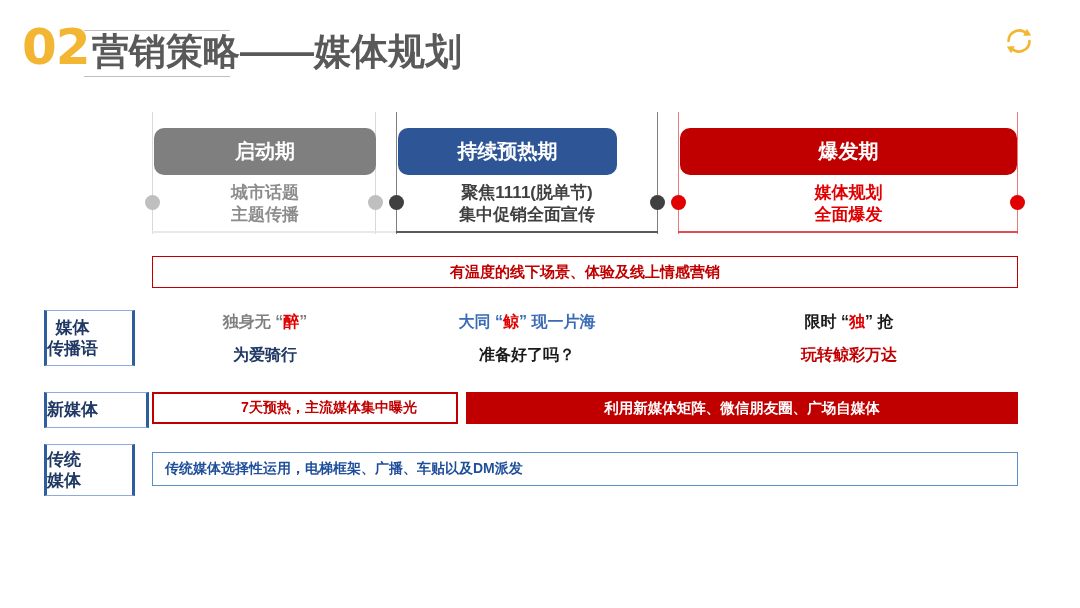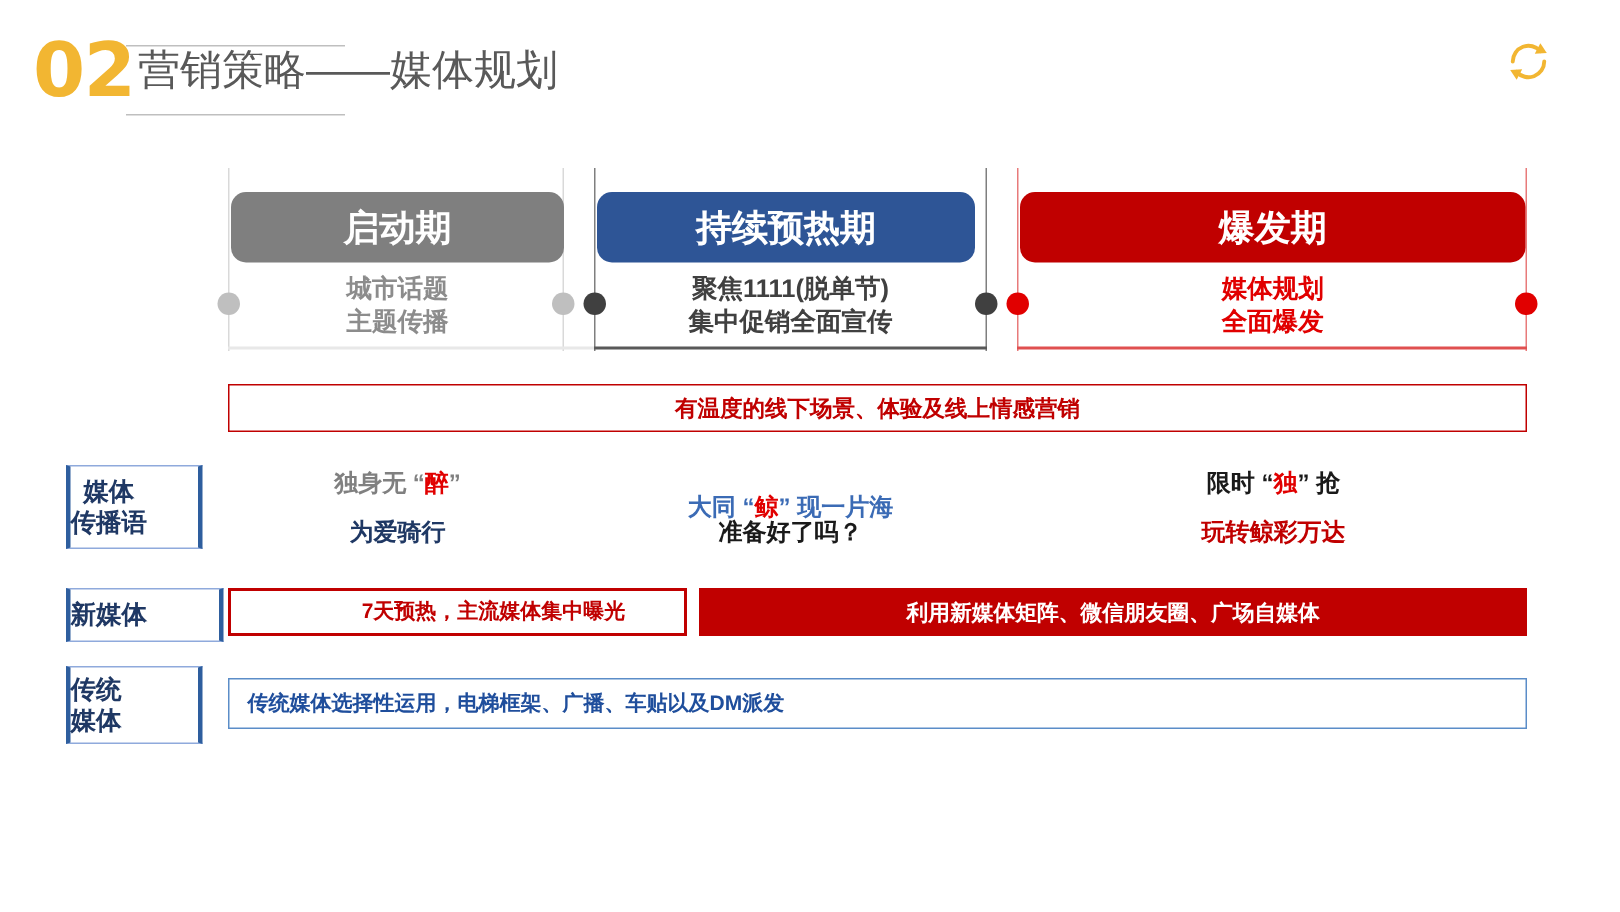--- a/index.html
+++ b/index.html
@@ -14,35 +14,35 @@
   
   .header{position:absolute;left:0;top:0;width:1080px;height:100px;}
   .hdr-num{
     position:absolute;left:22px;top:22px;
     font-size:50px;font-weight:bold;color:#F2B632;
     letter-spacing:-1px;line-height:1;
     font-family:"DejaVu Sans",sans-serif;
   }
   .hdr-title{
     position:absolute;left:92px;top:32px;
-    font-size:28px;font-weight:normal;color:#595959;
+    font-size:37px;font-weight:bold;color:#595959;
     line-height:1.1;white-space:nowrap;
   }
   .hdr-rule{position:absolute;background:#BFBFBF;height:1px;}
   .hdr-rule-top{left:84px;top:30px;width:146px;}
   .hdr-rule-bot{left:84px;top:76px;width:146px;}
 
   .refresh-icon{position:absolute;right:44px;top:24px;width:34px;height:34px;}
 
   
   .timeline{position:absolute;left:0;top:110px;width:1080px;height:130px;}
 
   .phase-box{
     position:absolute;border-radius:10px;
-    color:#ffffff;font-weight:bold;font-size:24px;
+    color:#ffffff;font-weight:bold;font-size:20px;
     display:flex;align-items:center;justify-content:center;
     height:47px;
   }
   .phase-sub{
     position:absolute;text-align:center;
     font-weight:bold;font-size:17px;line-height:1.28;
   }
 
   .vline{position:absolute;width:1px;}
   .baseline{position:absolute;height:2px;}
@@ -129,21 +129,21 @@
   <div class="phase-box" style="left:154px;top:18px;width:222px;background:#7F7F7F;">
     <span>启动期</span>
   </div>
   <div class="phase-sub" style="left:154px;top:72px;width:222px;color:#8C8C8C;">
     <div>城市话题</div>
     <div>主题传播</div>
   </div>
   <div class="tdot" style="left:145px;top:85px;width:15px;height:15px;background:#BFBFBF;"></div>
   <div class="tdot" style="left:368px;top:85px;width:15px;height:15px;background:#BFBFBF;"></div>
 
-  <div class="phase-box" style="left:398px;top:18px;width:252px;background:#2E5596;">
+  <div class="phase-box" style="left:398px;top:18px;width:219px;background:#2E5596;">
     <span>持续预热期</span>
   </div>
   <div class="phase-sub" style="left:398px;top:72px;width:258px;color:#404040;">
     <div>聚焦1111(脱单节)</div>
     <div>集中促销全面宣传</div>
   </div>
   <div class="tdot" style="left:389px;top:85px;width:15px;height:15px;background:#404040;"></div>
   <div class="tdot" style="left:650px;top:85px;width:15px;height:15px;background:#404040;"></div>
 
   <div class="phase-box" style="left:680px;top:18px;width:337px;background:#C00000;">
@@ -166,21 +166,21 @@
     <div>媒体</div>
     <div>传播语</div>
   </div>
 </div>
 
 <div class="slogan" style="left:154px;top:312px;width:222px;color:#808080;">
   <span>独身无 “</span><span class="hl">醉</span><span>”</span>
 </div>
 <div class="slogan" style="left:154px;top:345px;width:222px;color:#1F3864;">为爱骑行</div>
 
-<div class="slogan" style="left:398px;top:312px;width:258px;color:#3B6BB5;margin-top:16px;">
+<div class="slogan" style="left:398px;top:312px;width:258px;color:#3B6BB5;">
   <span>大同 “</span><span class="hl">鲸</span><span>” 现一片海</span>
 </div>
 <div class="slogan" style="left:398px;top:345px;width:258px;color:#1A1A1A;">准备好了吗？</div>
 
 <div class="slogan" style="left:714px;top:312px;width:270px;color:#1A1A1A;">
   <span>限时 “</span><span class="hl">独</span><span>” 抢</span>
 </div>
 <div class="slogan" style="left:714px;top:345px;width:270px;color:#C00000;">玩转鲸彩万达</div>
 
 <div class="lbl-box" style="left:44px;top:392px;width:105px;height:36px;">

